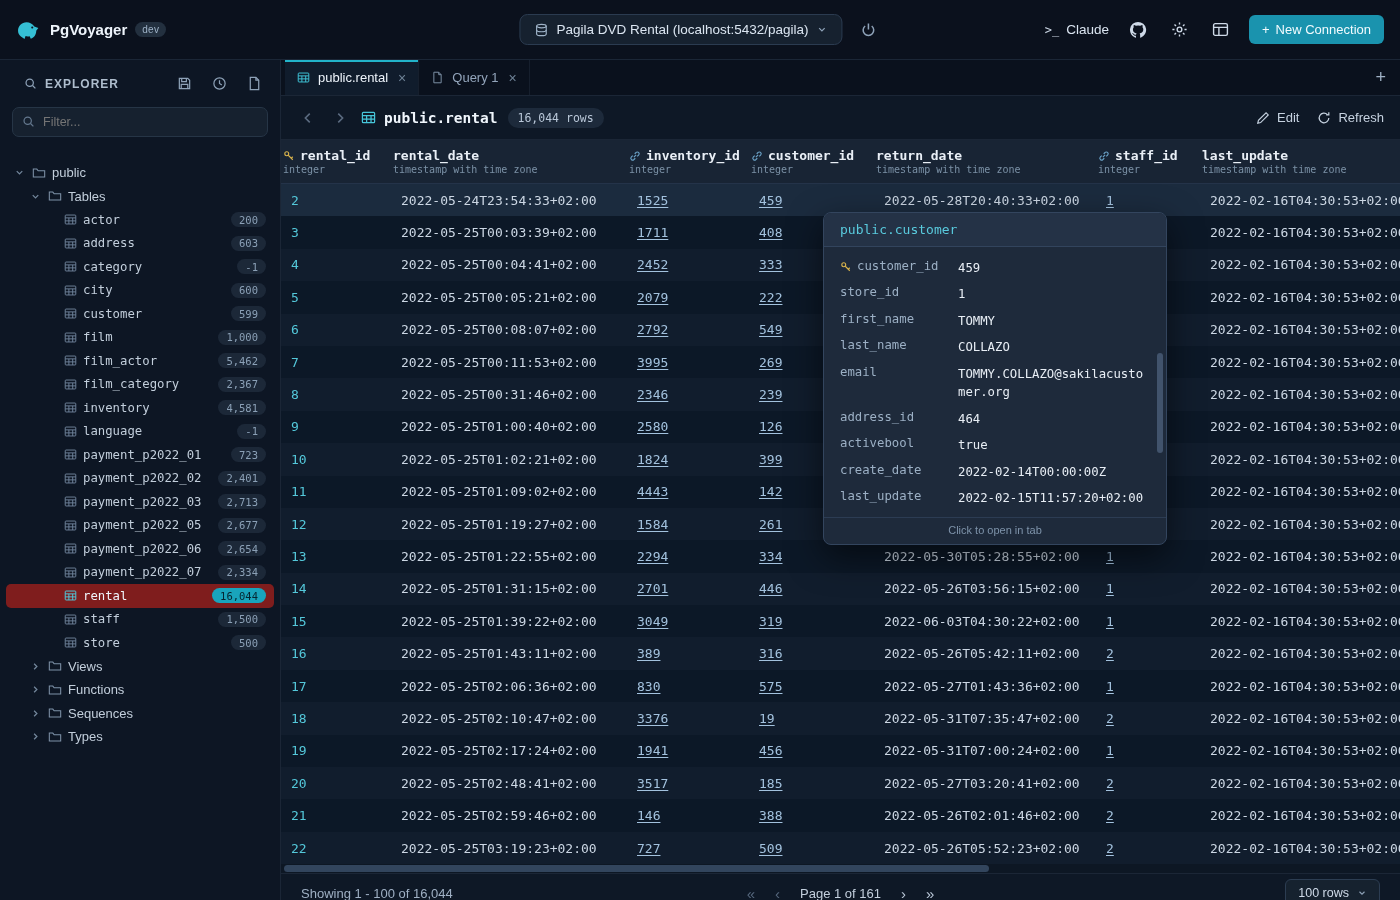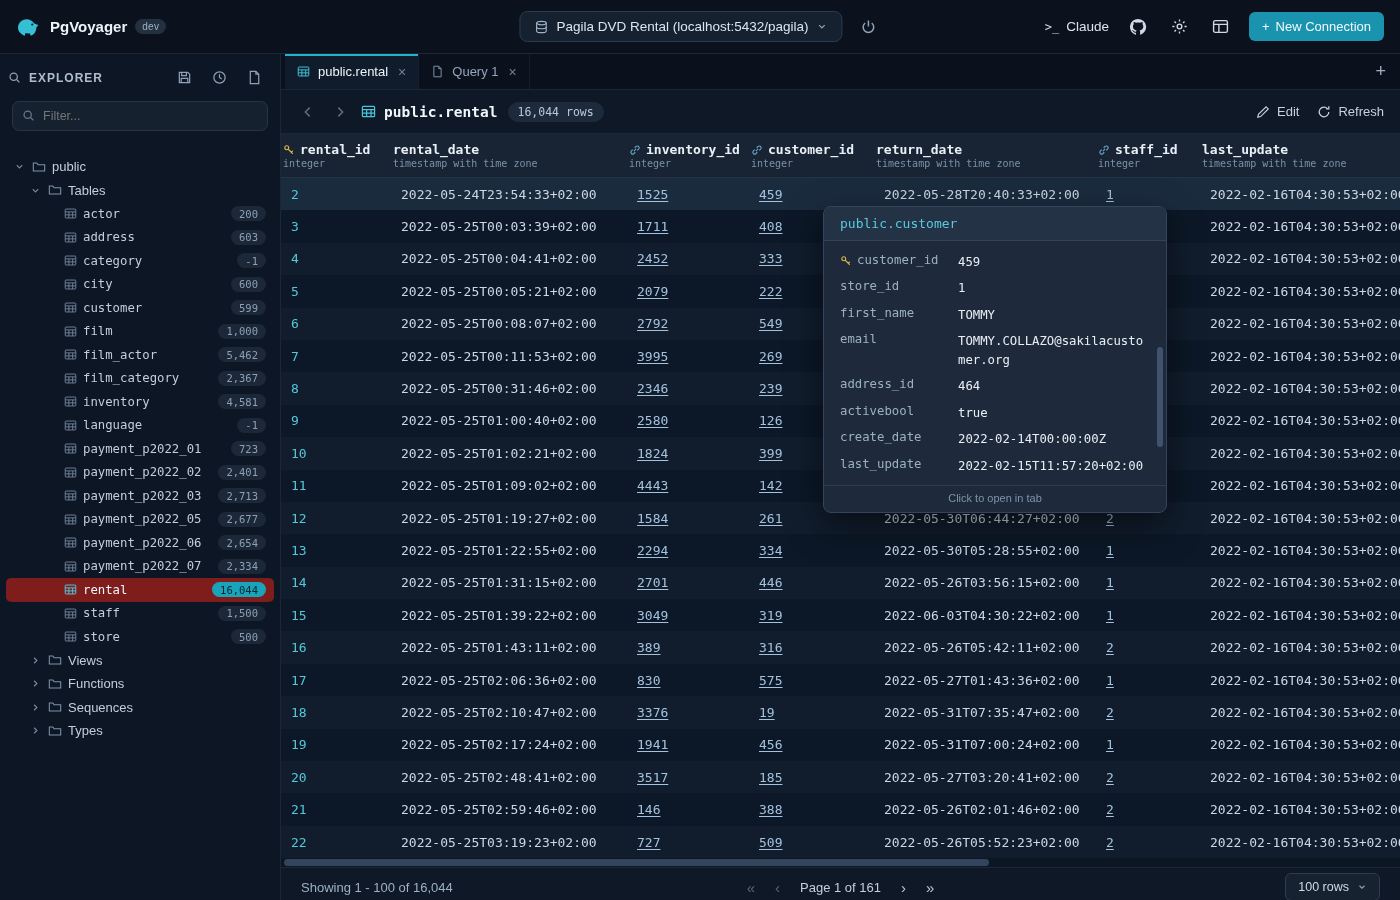--- a/index.html
+++ b/index.html
@@ -1,21 +1,21 @@
 <!DOCTYPE html>
 <html><head>
 <meta charset="utf-8">
 <style>
   * { margin:0; padding:0; box-sizing:border-box; }
   html,body { width:1400px; height:900px; overflow:hidden; background:#0b1320;
     font-family:"Liberation Sans", sans-serif; color:#d7e1ee; }
   svg { display:block; }
 
   
-  .topbar { height:54px; background:#0b111d; border-bottom:1px solid #1b2636;
+  .topbar { height:60px; background:#0b111d; border-bottom:1px solid #1b2636;
     display:flex; align-items:center; padding:11px 16px; position:relative;justify-content:space-between; }
   .brand { display:flex; align-items:center; gap:8px; }
   .brand-name { font-weight:bold; font-size:15px; color:#eef4fb; }
   .dev-badge { background:#23303f; color:#9fb3c8; font-size:10px; padding:2px 7px;
     border-radius:9px; letter-spacing:.3px; }
   .top-center { position:absolute; left:50%; transform:translateX(-50%);
     display:flex; align-items:center; gap:14px; }
   .conn-select { display:flex; align-items:center; gap:8px; background:#16212f;
     border:1px solid #2b3b50; border-radius:8px; padding:7px 14px; font-size:13.5px;
     color:#dbe5f1; cursor:pointer; }
@@ -27,21 +27,21 @@
   .claude-prompt { font-family:"DejaVu Sans Mono", monospace; font-size:12px; color:#cdd9e6; }
   .new-conn-btn { display:flex; align-items:center; gap:6px; background:#1a93ae; color:#f2fbfe;
     border:none; border-radius:6px; padding:7px 13px; font-size:13px; cursor:pointer; }
 
   
   .layout { display:flex; height:852px; }
 
   
   .sidebar { width:281px; background:#0d1624; border-right:1px solid #1b2636;
     display:flex; flex-direction:column; }
-  .explorer-header { display:flex; align-items:center; gap:8px; padding:12px 14px 8px 8px; }
+  .explorer-header { display:flex; align-items:center; gap:8px; padding:12px 14px 8px 24px; }
   .explorer-title { font-size:12px; letter-spacing:1px; color:#aebdcd; font-weight:bold; }
   .explorer-icons { margin-left:auto; display:flex; gap:12px; }
   .filter-wrap { padding:4px 12px 10px 12px; }
   .filter-input { width:100%; background:#16212f; border:1px solid #263546; border-radius:7px;
     padding:7px 10px 7px 30px; color:#c6d2e0; font-size:12.5px; outline:none; }
   .filter-box { position:relative; }
   .filter-box .fsearch { position:absolute; left:10px; top:8px; color:#64788e; }
   .tree { flex:1; overflow:hidden; padding:14px 6px 0 6px; font-size:13px; }
   .tree-row { display:flex; align-items:center; gap:6px; height:23.5px; padding:0 8px;
     border-radius:5px; color:#c2cedb; cursor:pointer; }
@@ -870,20 +870,26 @@
               <span class="fk-value">1</span>
             </div>
             <div class="fk-field">
               <span class="fk-label">
                 <span>first_name</span>
               </span>
               <span class="fk-value">TOMMY</span>
             </div>
             <div class="fk-field">
               <span class="fk-label">
+                <span>last_name</span>
+              </span>
+              <span class="fk-value">COLLAZO</span>
+            </div>
+            <div class="fk-field">
+              <span class="fk-label">
                 <span>email</span>
               </span>
               <span class="fk-value">TOMMY.COLLAZO@sakilacustomer.org</span>
             </div>
             <div class="fk-field">
               <span class="fk-label">
                 <span>address_id</span>
               </span>
               <span class="fk-value">464</span>
             </div>

